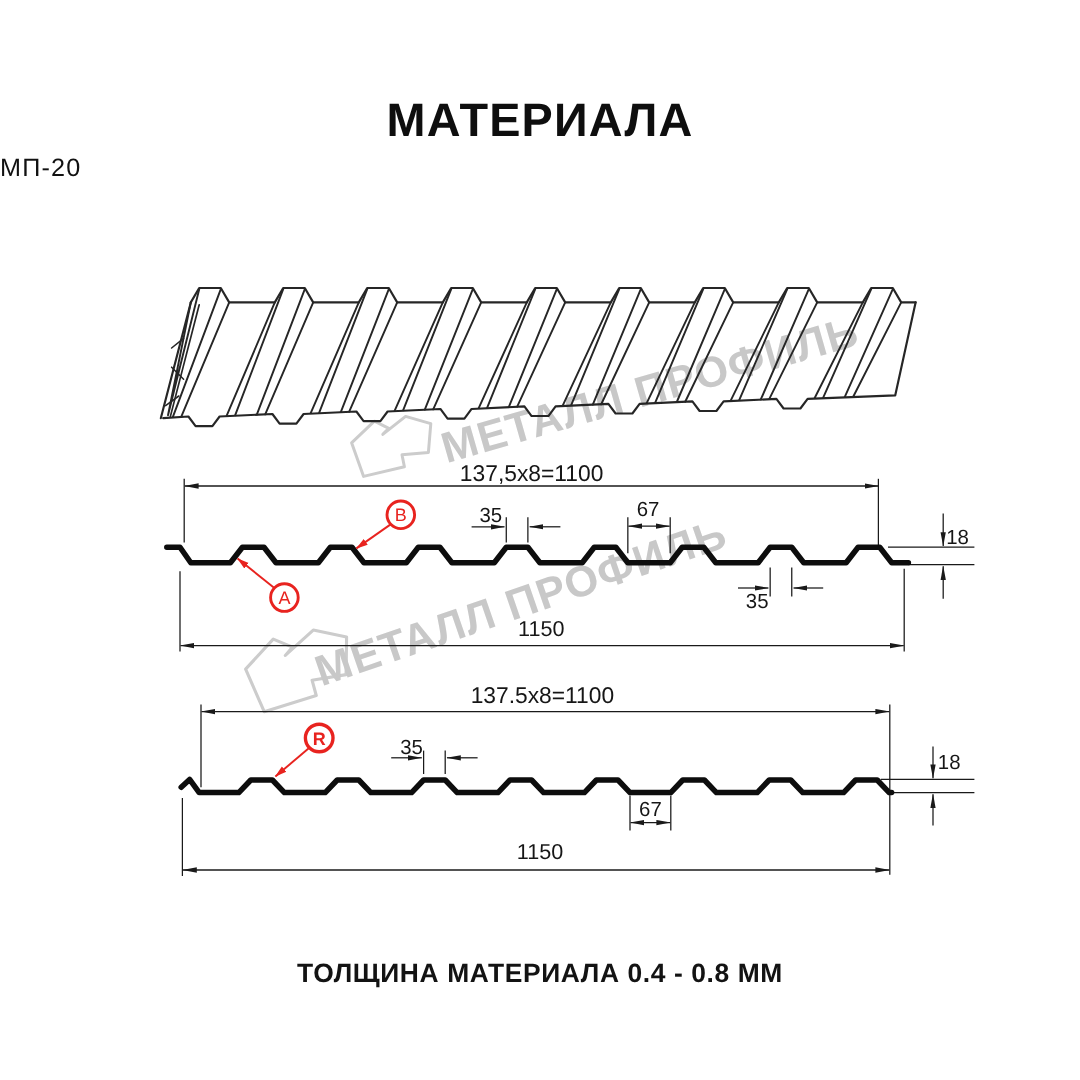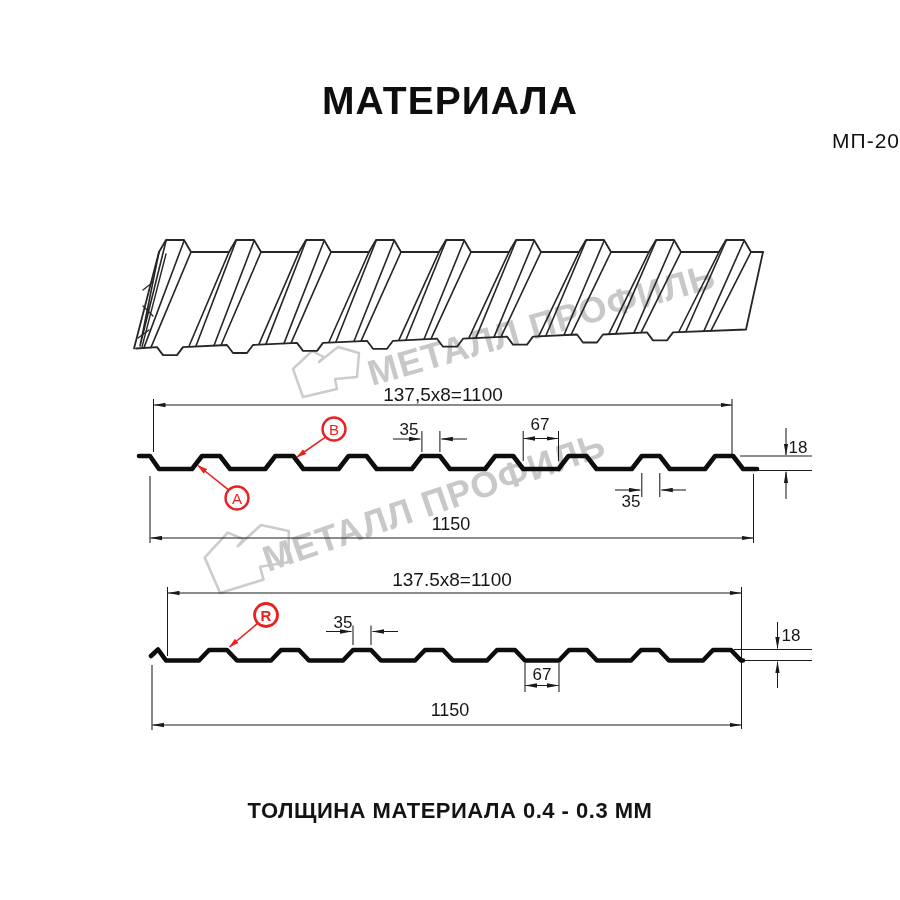--- a/index.html
+++ b/index.html
@@ -1,21 +1,21 @@
 <!DOCTYPE html>
 <html><head>
 <meta charset="utf-8">
 <style>
   :root{ --accent:#e8231f; --line:#1a1a1a; --wm:#c8c8c8; }
   html,body{margin:0;padding:0;background:#fff;}
   .page{position:relative;width:900px;height:900px;background:#fff;overflow:hidden;
         font-family:"Liberation Sans",sans-serif;color:#141414;}
   .title{position:absolute;top:79px;left:0;width:900px;text-align:center;
          font-size:39px;font-weight:700;letter-spacing:1px;color:#0e0e0e;}
-  .subtitle{position:absolute;top:129px;left:0;width:900px;text-align:right;
+  .subtitle{position:absolute;top:129px;left:0;width:900px;text-align:left;
          font-size:21px;font-weight:400;letter-spacing:1px;color:#111;}
   .footnote{position:absolute;top:798px;left:0;width:900px;text-align:center;
          font-size:22px;font-weight:600;letter-spacing:.5px;color:#131313;}
   svg{position:absolute;top:0;left:0;}
   .dimline{stroke:var(--line);stroke-width:1.05;fill:none;}
   .dimtxt{font-family:"Liberation Sans",sans-serif;fill:#161616;text-anchor:middle;}
   .t17{font-size:17px;} .t18{font-size:18px;} .t19{font-size:19px;}
   .profile{stroke:#0d0d0d;stroke-width:4.6;fill:none;stroke-linejoin:round;stroke-linecap:round;}
   .sheetline{stroke:#262626;stroke-width:1.8;fill:none;stroke-linejoin:round;stroke-linecap:round;}
   .redstroke{stroke:var(--accent);fill:none;}
@@ -143,14 +143,14 @@
       <text x="450" y="716" class="dimtxt t18">1150</text>
 
       <path id="profile-back" d="M151,656 L158,649.5 L166,660.5 L199.0,660.5 L209.0,650 L227.0,650 L237.0,660.5 L271.0,660.5 L281.0,650 L299.0,650 L309.0,660.5 L343.0,660.5 L353.0,650 L371.0,650 L381.0,660.5 L415.0,660.5 L425.0,650 L443.0,650 L453.0,660.5 L487.0,660.5 L497.0,650 L515.0,650 L525.0,660.5 L559.0,660.5 L569.0,650 L587.0,650 L597.0,660.5 L631.0,660.5 L641.0,650 L659.0,650 L669.0,660.5 L703.0,660.5 L713.0,650 L731.0,650 L741.0,660.5 L743,660.5" class="profile"></path>
 
       <line x1="257.8" y1="623.2" x2="229.5" y2="647" class="redstroke" style="stroke-width:1.6" marker-end="url(#arwred)"></line>
       <circle cx="266" cy="615" r="11.5" class="redstroke" style="stroke-width:2.8"></circle>
       <text x="266" y="620.5" class="redtxt" style="font-weight:700">R</text>
     </g>
   </svg>
 
-  <div class="footnote">ТОЛЩИНА МАТЕРИАЛА 0.4 - 0.3 ММ</div>
+  <div class="footnote">ТОЛЩИНА МАТЕРИАЛА 0.4 - 0.8 ММ</div>
 </div>
 
 </body></html>

